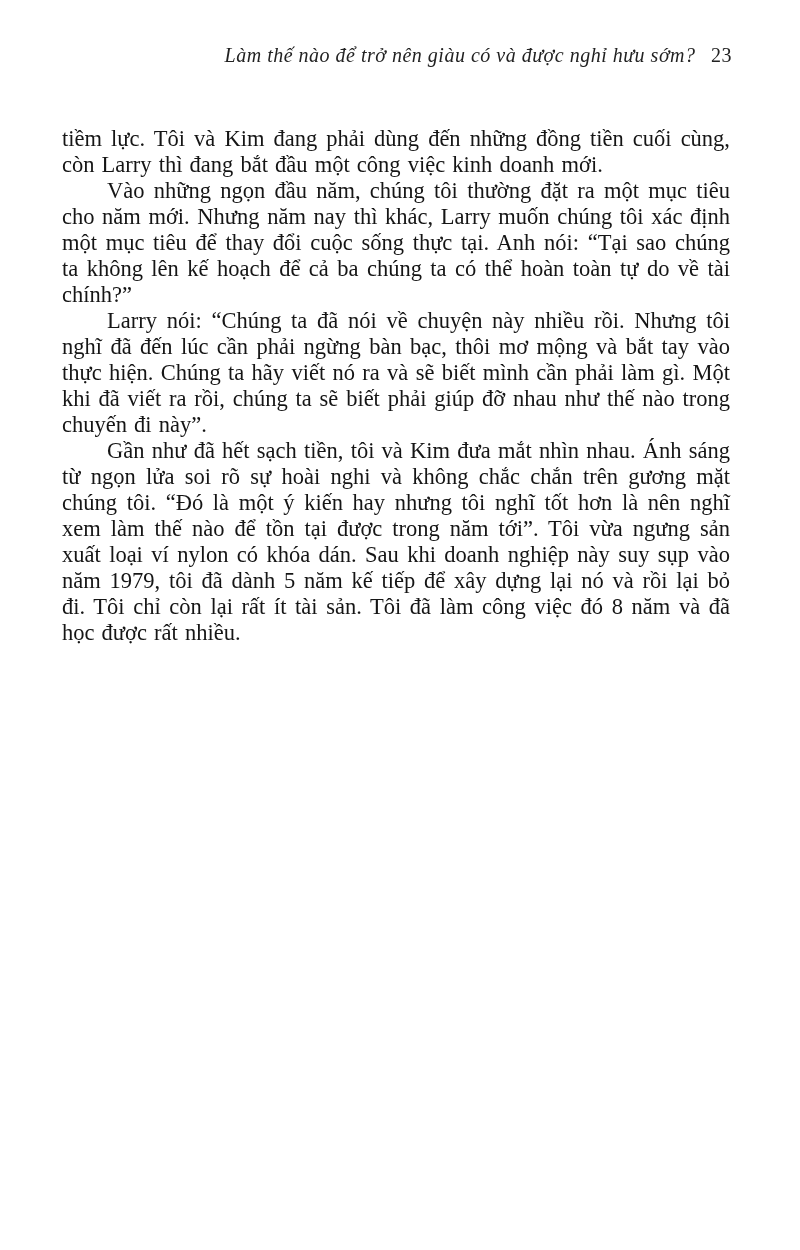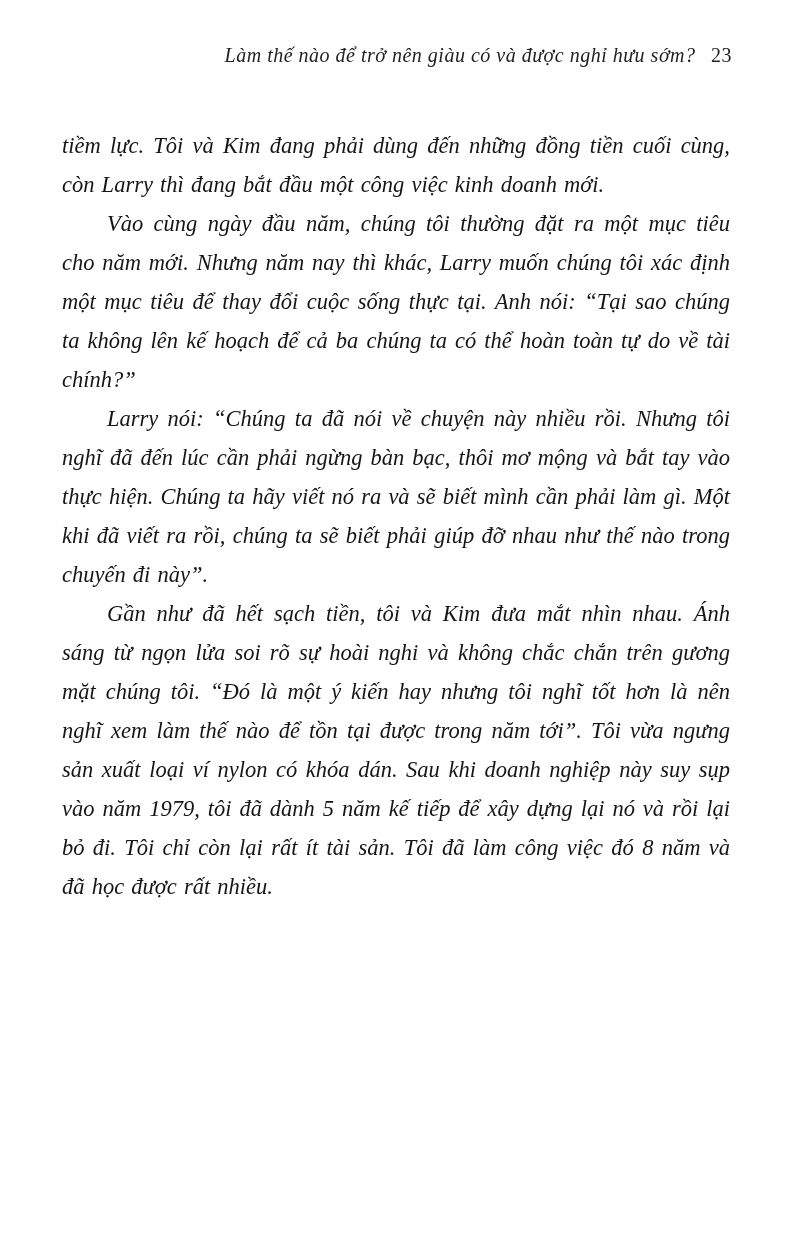--- a/index.html
+++ b/index.html
@@ -35,24 +35,23 @@
   .running-head .page-number {
     font-style: normal;
     margin-left: 10px;
   }
   .body-text {
     position: absolute;
     top: 126px;
     left: 62px;
     right: 70px;
     font-size: 22.5px;
-    line-height: 39px;
+    line-height: 26px;
     text-align: justify;
     color: #151515;
-    font-style: italic;
   }
   .body-text p {
     margin: 0;
     word-spacing: 1.5px;
   }
   .body-text p.indent {
     text-indent: 2em;
   }
 </style>
 </head>
@@ -61,18 +60,18 @@
 <div class="page">
 
   <div class="running-head">
     <span class="head-title">Làm thế nào để trở nên giàu có và được nghỉ hưu sớm?</span>
     <span class="page-number">23</span>
   </div>
 
   <div class="body-text">
 
   <p class="">tiềm lực. Tôi và Kim đang phải dùng đến những đồng tiền cuối cùng, còn Larry thì đang bắt đầu một công việc kinh doanh mới.</p>
-      <p class="indent">Vào cùng ngày đầu năm, chúng tôi thường đặt ra một mục tiêu cho năm mới. Nhưng năm nay thì khác, Larry muốn chúng tôi xác định một mục tiêu để thay đổi cuộc sống thực tại. Anh nói: “Tại sao chúng ta không lên kế hoạch để cả ba chúng ta có thể hoàn toàn tự do về tài chính?”</p>
+      <p class="indent">Vào những ngọn đầu năm, chúng tôi thường đặt ra một mục tiêu cho năm mới. Nhưng năm nay thì khác, Larry muốn chúng tôi xác định một mục tiêu để thay đổi cuộc sống thực tại. Anh nói: “Tại sao chúng ta không lên kế hoạch để cả ba chúng ta có thể hoàn toàn tự do về tài chính?”</p>
       <p class="indent">Larry nói: “Chúng ta đã nói về chuyện này nhiều rồi. Nhưng tôi nghĩ đã đến lúc cần phải ngừng bàn bạc, thôi mơ mộng và bắt tay vào thực hiện. Chúng ta hãy viết nó ra và sẽ biết mình cần phải làm gì. Một khi đã viết ra rồi, chúng ta sẽ biết phải giúp đỡ nhau như thế nào trong chuyến đi này”.</p>
       <p class="indent">Gần như đã hết sạch tiền, tôi và Kim đưa mắt nhìn nhau. Ánh sáng từ ngọn lửa soi rõ sự hoài nghi và không chắc chắn trên gương mặt chúng tôi. “Đó là một ý kiến hay nhưng tôi nghĩ tốt hơn là nên nghĩ xem làm thế nào để tồn tại được trong năm tới”. Tôi vừa ngưng sản xuất loại ví nylon có khóa dán. Sau khi doanh nghiệp này suy sụp vào năm 1979, tôi đã dành 5 năm kế tiếp để xây dựng lại nó và rồi lại bỏ đi. Tôi chỉ còn lại rất ít tài sản. Tôi đã làm công việc đó 8 năm và đã học được rất nhiều.</p>
     </div>
 
 </div>
 
 </body></html>

